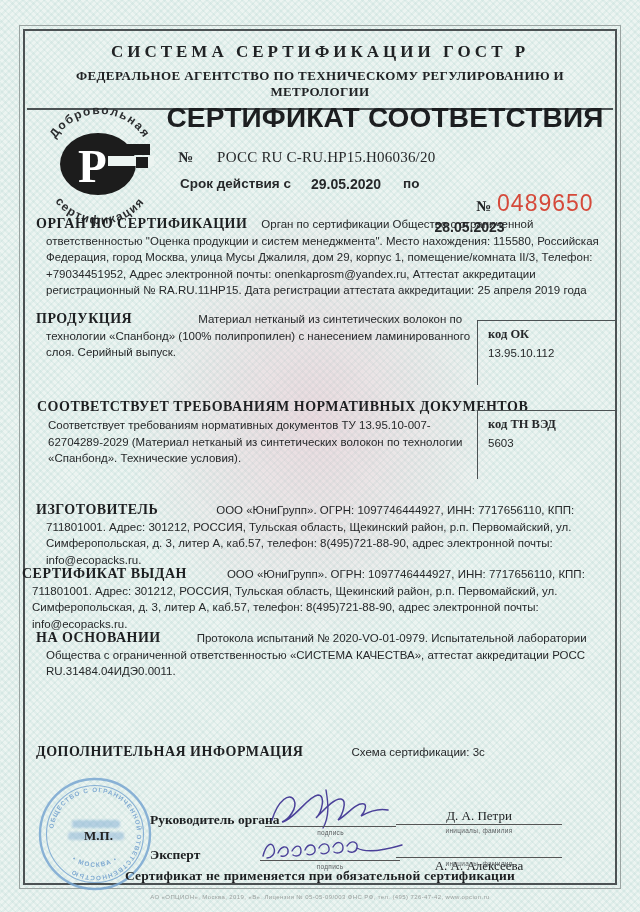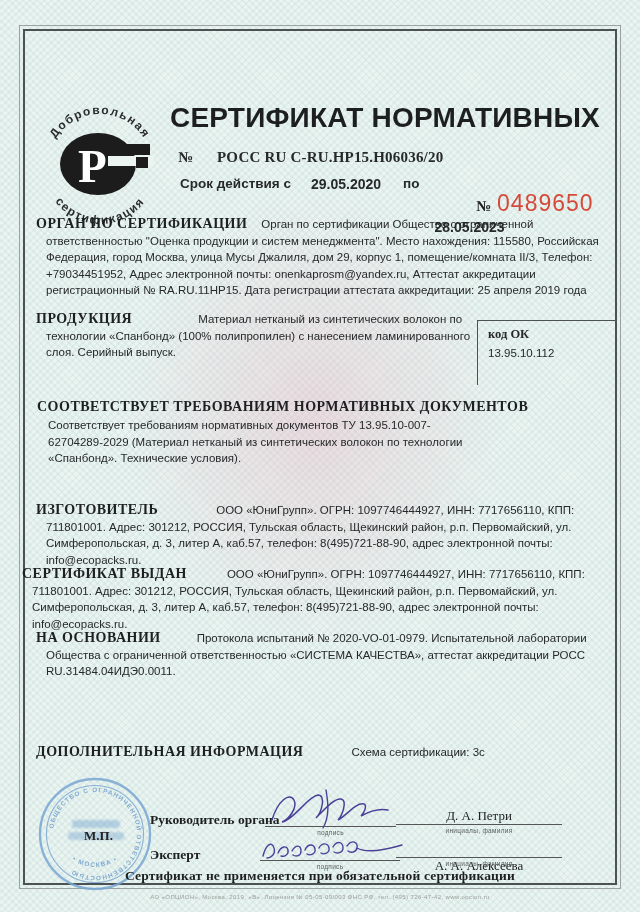--- a/index.html
+++ b/index.html
@@ -14,21 +14,21 @@
   }
   .abs{position:absolute;}
   .frame-outer{left:19px;top:25px;right:19px;bottom:23px;border:1.5px solid #9aa3a1;}
   .frame-inner{left:3px;top:3px;right:3px;bottom:3px;border:2px solid #4c5254;position:absolute;}
   .header-band{left:27px;right:27px;top:31px;text-align:center;border-bottom:2px solid #4c5254;padding:11px 0 8px 0;}
   .sys-line{font-family:"Liberation Serif", serif;font-weight:bold;font-size:17px;letter-spacing:4px;color:#202224;}
   .agency-line{font-family:"Liberation Serif", serif;font-weight:bold;font-size:13px;letter-spacing:0.4px;color:#202224;margin-top:6px;}
   .title{left:166px;top:102px;width:438px;text-align:center;font-weight:bold;font-size:28px;letter-spacing:0.2px;color:#1c1e20;}
   .numrow{left:178px;top:149px;display:flex;align-items:baseline;}
   .numrow .lbl{font-family:"Liberation Serif", serif;font-weight:bold;font-size:15px;}
-  .numrow .val{font-family:"Liberation Serif", serif;font-weight:bold;font-size:15px;margin-left:24px;letter-spacing:0.2px;}
+  .numrow .val{font-family:"Liberation Serif", serif;font-weight:normal;font-size:15px;margin-left:24px;letter-spacing:0.2px;}
   .validrow{left:180px;top:176px;display:flex;align-items:flex-start;font-family:Liberation Sans, sans-serif;font-weight:bold;font-size:13.5px;}
   .validrow .d1{margin-left:20px;font-size:14px;}
   .validrow .po{margin-left:22px;}
   .validrow .d2{margin-left:15px;font-size:14px;margin-top:43px;}
   .blankno{left:476px;top:190px;display:flex;align-items:baseline;}
   .blankno .lbl{font-family:"Liberation Serif", serif;font-weight:bold;font-size:15px;color:#202224;}
   .blankno .digits{font-size:23px;color:#d5493a;margin-left:6px;letter-spacing:1px;}
   .sec{font-size:11.5px;line-height:16.5px;color:#26282a;padding-left:10px;text-indent:-10px;}
   .sec .h{font-family:"Liberation Serif", serif;font-weight:bold;font-size:14px;letter-spacing:0.5px;color:#1d1f21;}
   .h-block{font-family:"Liberation Serif", serif;font-weight:bold;font-size:14px;letter-spacing:0.5px;color:#1d1f21;}
@@ -45,40 +45,44 @@
 </style>
 </head>
 <body>
 
 <div class="page">
 
   <div class="abs frame-outer">
     <div class="frame-inner"></div>
   </div>
 
+  <div class="abs header-band">
+    <div class="sys-line">СИСТЕМА СЕРТИФИКАЦИИ ГОСТ Р</div>
+    <div class="agency-line">ФЕДЕРАЛЬНОЕ АГЕНТСТВО ПО ТЕХНИЧЕСКОМУ РЕГУЛИРОВАНИЮ И МЕТРОЛОГИИ</div>
+  </div>
 
   <svg class="abs" style="left:34px;top:96px;" width="132" height="132" viewBox="0 0 132 132">
     <defs>
       <path id="arcTop" d="M 14,70 A 52,52 0 0 1 118,70"></path>
       <path id="arcBot" d="M 10,72 A 56,56 0 0 0 122,72"></path>
     </defs>
     <text font-family="Liberation Sans, sans-serif" font-size="12" font-weight="bold" fill="#2b2d2f" letter-spacing="1.5">
       <textPath href="#arcTop" startOffset="50%" text-anchor="middle">Добровольная</textPath>
     </text>
     <text font-family="Liberation Sans, sans-serif" font-size="12" font-weight="bold" fill="#2b2d2f" letter-spacing="1.5">
       <textPath href="#arcBot" startOffset="50%" text-anchor="middle">сертификация</textPath>
     </text>
     <ellipse cx="64" cy="68" rx="38" ry="31" fill="#1c1c1c"></ellipse>
     <rect x="74" y="60" width="46" height="10" fill="#ecf4f1"></rect>
     <rect x="84" y="48" width="32" height="11" fill="#1c1c1c"></rect>
     <rect x="102" y="61" width="12" height="11" fill="#1c1c1c"></rect>
     <text x="44" y="86" font-family="Liberation Serif, serif" font-weight="bold" font-size="47" fill="#ffffff">Р</text>
   </svg>
 
-  <div class="abs title">СЕРТИФИКАТ НОРМАТИВНЫХ</div>
+  <div class="abs title">СЕРТИФИКАТ СООТВЕТСТВИЯ</div>
 
   <div class="abs numrow">
     <span class="lbl">№</span>
     <span class="val">РОСС RU C-RU.НР15.Н06036/20</span>
   </div>
 
   <div class="abs validrow">
     <span>Срок действия с</span>
     <span class="d1">29.05.2020</span>
     <span class="po">по</span>
@@ -97,20 +101,24 @@
   <div class="abs sec" style="left:36px;top:311px;width:438px;">
     <span class="h" style="margin-right:66px;">ПРОДУКЦИЯ</span><span>Материал нетканый из синтетических волокон по технологии «Спанбонд» (100% полипропилен) с нанесением ламинированного слоя. Серийный выпуск.</span>
   </div>
   <div class="abs codebox" style="left:477px;top:320px;width:129px;height:58px;">
     <div class="cl">код ОК</div>
     <div class="cv">13.95.10.112</div>
   </div>
 
   <div class="abs h-block" style="left:37px;top:399px;">СООТВЕТСТВУЕТ ТРЕБОВАНИЯМ НОРМАТИВНЫХ ДОКУМЕНТОВ</div>
   <div class="abs" style="left:48px;top:417px;width:430px;font-size:11.5px;line-height:16.5px;">Соответствует требованиям нормативных документов ТУ 13.95.10-007-62704289-2029 (Материал нетканый из синтетических волокон по технологии «Спанбонд». Технические условия).</div>
+  <div class="abs codebox" style="left:477px;top:410px;width:129px;height:62px;">
+    <div class="cl">код ТН ВЭД</div>
+    <div class="cv">5603</div>
+  </div>
 
   <div class="abs sec" style="left:36px;top:502px;width:582px;">
     <span class="h" style="margin-right:58px;">ИЗГОТОВИТЕЛЬ</span><span>ООО «ЮниГрупп». ОГРН: 1097746444927, ИНН: 7717656110, КПП: 711801001. Адрес: 301212, РОССИЯ, Тульская область, Щекинский район, р.п. Первомайский, ул. Симферопольская, д. 3, литер А, каб.57, телефон: 8(495)721-88-90, адрес электронной почты: info@ecopacks.ru.</span>
   </div>
 
   <div class="abs sec" style="left:22px;top:566px;width:574px;">
     <span class="h" style="margin-right:40px;">СЕРТИФИКАТ ВЫДАН</span><span>ООО «ЮниГрупп». ОГРН: 1097746444927, ИНН: 7717656110, КПП: 711801001. Адрес: 301212, РОССИЯ, Тульская область, Щекинский район, р.п. Первомайский, ул. Симферопольская, д. 3, литер А, каб.57, телефон: 8(495)721-88-90, адрес электронной почты: info@ecopacks.ru.</span>
   </div>
 
   <div class="abs sec" style="left:36px;top:630px;width:568px;">

